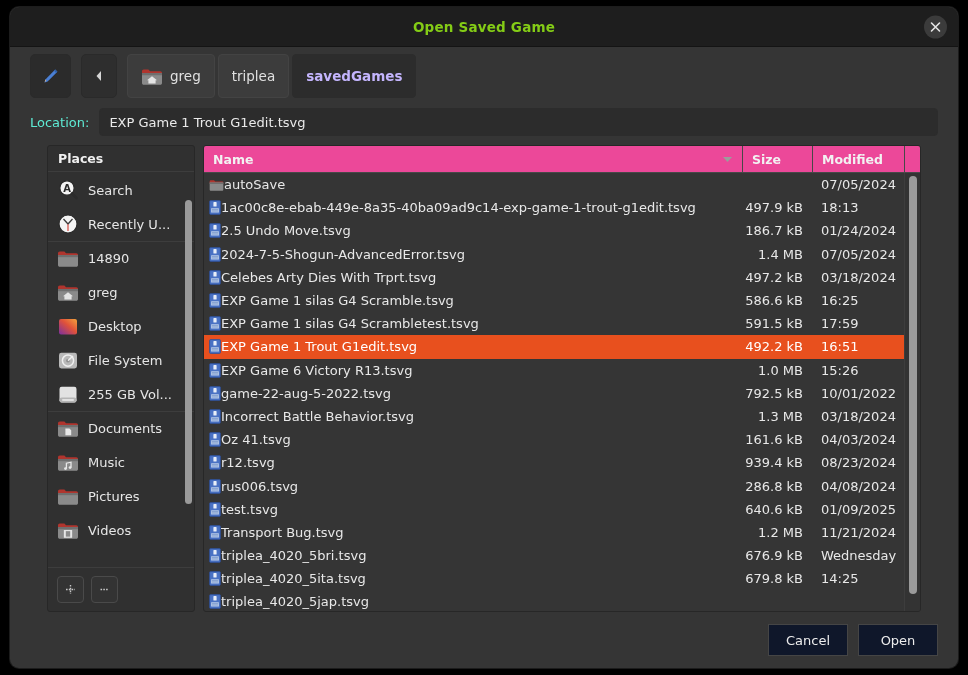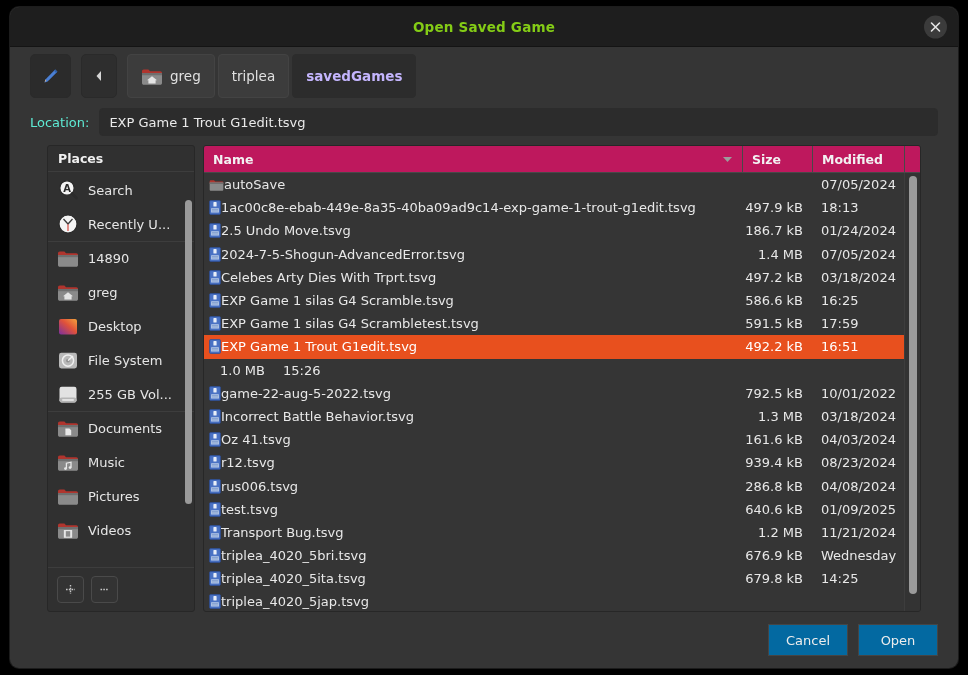--- a/index.html
+++ b/index.html
@@ -202,21 +202,21 @@
     display: flex;
     flex-direction: column;
     min-width: 0;
     min-height: 0;
     overflow: hidden;
     position: relative;
   }
   #col-header {
     flex: 0 0 27px;
     display: flex;
-    background: #be185d;
+    background: #ec4899;
     border-bottom: 1px solid #484848;
     font-size: 12.5px;
     font-weight: bold;
     color: #f2f2f2;
   }
   .colh {
     display: flex; align-items: center;
     padding: 0 9px;
     cursor: pointer;
     position: relative;
@@ -272,21 +272,21 @@
   #footer {
     flex: 0 0 56px;
     display: flex;
     align-items: center;
     justify-content: flex-end;
     gap: 10px;
     padding: 0 20px;
   }
   .fbtn {
     width: 80px; height: 32px;
-    background: #0369a1;
+    background: #0f172a;
     border: 1px solid #454545;
     border-radius: 0;
     color: #ededed;
     font-size: 13px;
     font-family: "DejaVu Sans", "Liberation Sans", sans-serif;
     cursor: pointer;
   }
 
   
   .ic { display: block; flex: 0 0 auto; }
@@ -640,20 +640,31 @@
                     <rect x="2" y="8.2" width="8" height="4.4" rx="0.6" fill="#b9cbe8"></rect>
                     <path d="M2.6 9.6 L9.4 9.6 M2.6 11.0 L9.4 11.0" stroke="#6f8ec4" stroke-width="0.7"></path>
                   </svg>
                 </span>
                 <span class="nm">EXP Game 1 Trout G1edit.tsvg</span>
               </div>
               <div class="r-size">492.2 kB</div>
               <div class="r-mod">16:51</div>
             </div>
             <div class="row">
+              <div class="r-name">
+                <span>
+                  <svg class="ic" width="12" height="15" viewBox="0 0 12 15" aria-hidden="true">
+                    <rect x="0.6" y="0.6" width="10.8" height="13.8" rx="1" fill="#4a72c4" stroke="#2d4e96" stroke-width="0.8"></rect>
+                    <rect x="4.4" y="2.1" width="3.2" height="4.4" rx="0.6" fill="#e8eef8"></rect>
+                    <rect x="2" y="8.2" width="8" height="4.4" rx="0.6" fill="#b9cbe8"></rect>
+                    <path d="M2.6 9.6 L9.4 9.6 M2.6 11.0 L9.4 11.0" stroke="#6f8ec4" stroke-width="0.7"></path>
+                  </svg>
+                </span>
+                <span class="nm">EXP Game 6 Victory R13.tsvg</span>
+              </div>
               <div class="r-size">1.0 MB</div>
               <div class="r-mod">15:26</div>
             </div>
             <div class="row">
               <div class="r-name">
                 <span>
                   <svg class="ic" width="12" height="15" viewBox="0 0 12 15" aria-hidden="true">
                     <rect x="0.6" y="0.6" width="10.8" height="13.8" rx="1" fill="#4a72c4" stroke="#2d4e96" stroke-width="0.8"></rect>
                     <rect x="4.4" y="2.1" width="3.2" height="4.4" rx="0.6" fill="#e8eef8"></rect>
                     <rect x="2" y="8.2" width="8" height="4.4" rx="0.6" fill="#b9cbe8"></rect>

